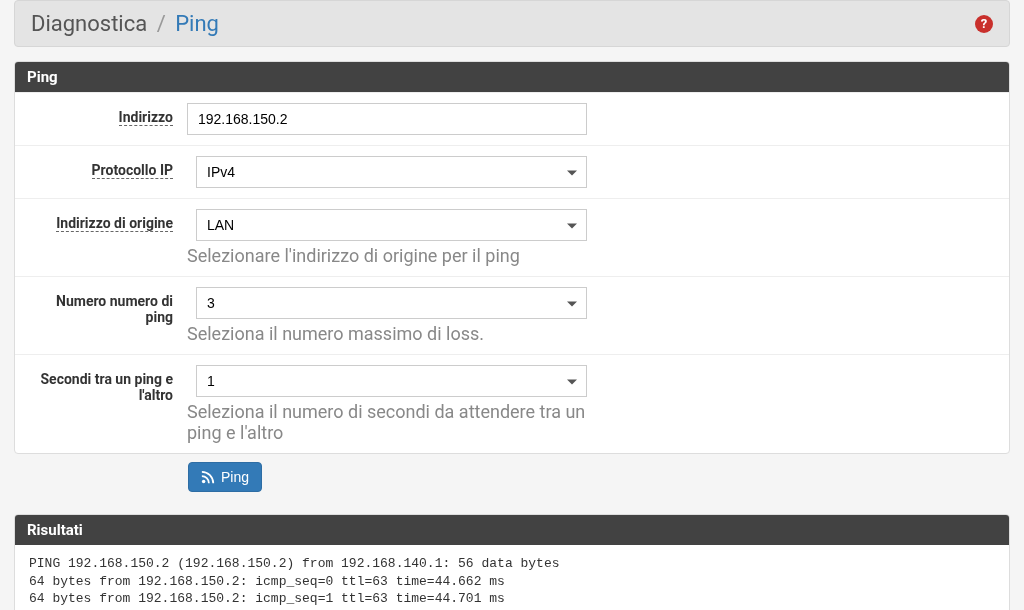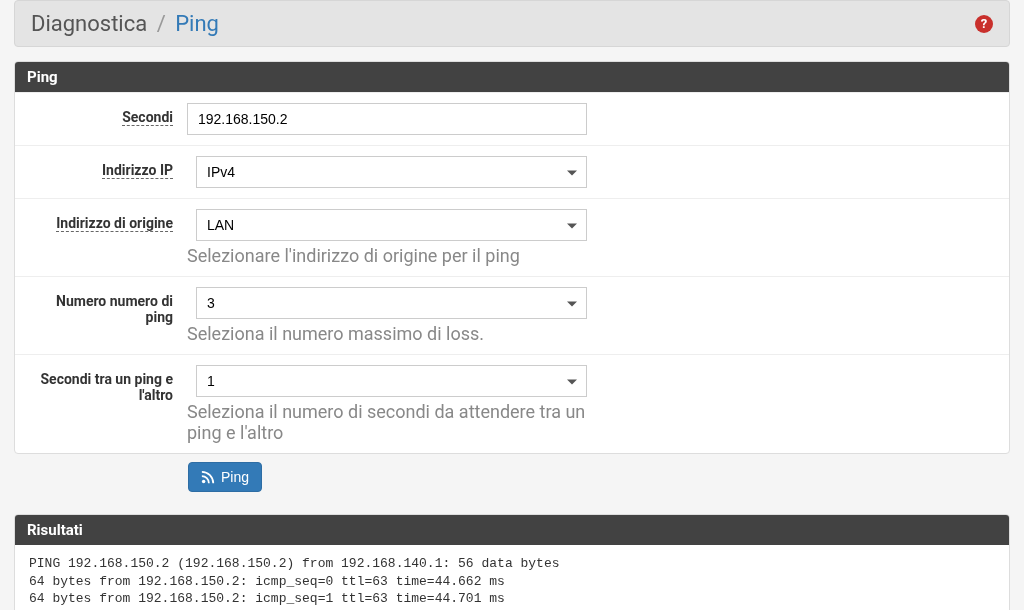--- a/index.html
+++ b/index.html
@@ -167,28 +167,28 @@
       <span class="breadcrumb-sep">/</span>
       <span class="breadcrumb-current">Ping</span>
     </div>
     <span class="help-icon">?</span>
   </div>
 
   <div class="panel">
     <div class="panel-heading">Ping</div>
 
     <div class="form-row">
-      <div class="form-label underline"><span>Secondi</span></div>
+      <div class="form-label underline"><span>Indirizzo</span></div>
       <div class="form-control-wrap">
         <input type="text" class="form-control" value="192.168.150.2" style="">
       </div>
     </div>
 
     <div class="form-row">
-      <div class="form-label underline"><span>Indirizzo IP</span></div>
+      <div class="form-label underline"><span>Protocollo IP</span></div>
       <div class="form-control-wrap">
         <div class="select-wrap">
           <select class="form-control">
             <option>IPv4</option>
           </select>
         </div>
       </div>
     </div>
 
     <div class="form-row">

